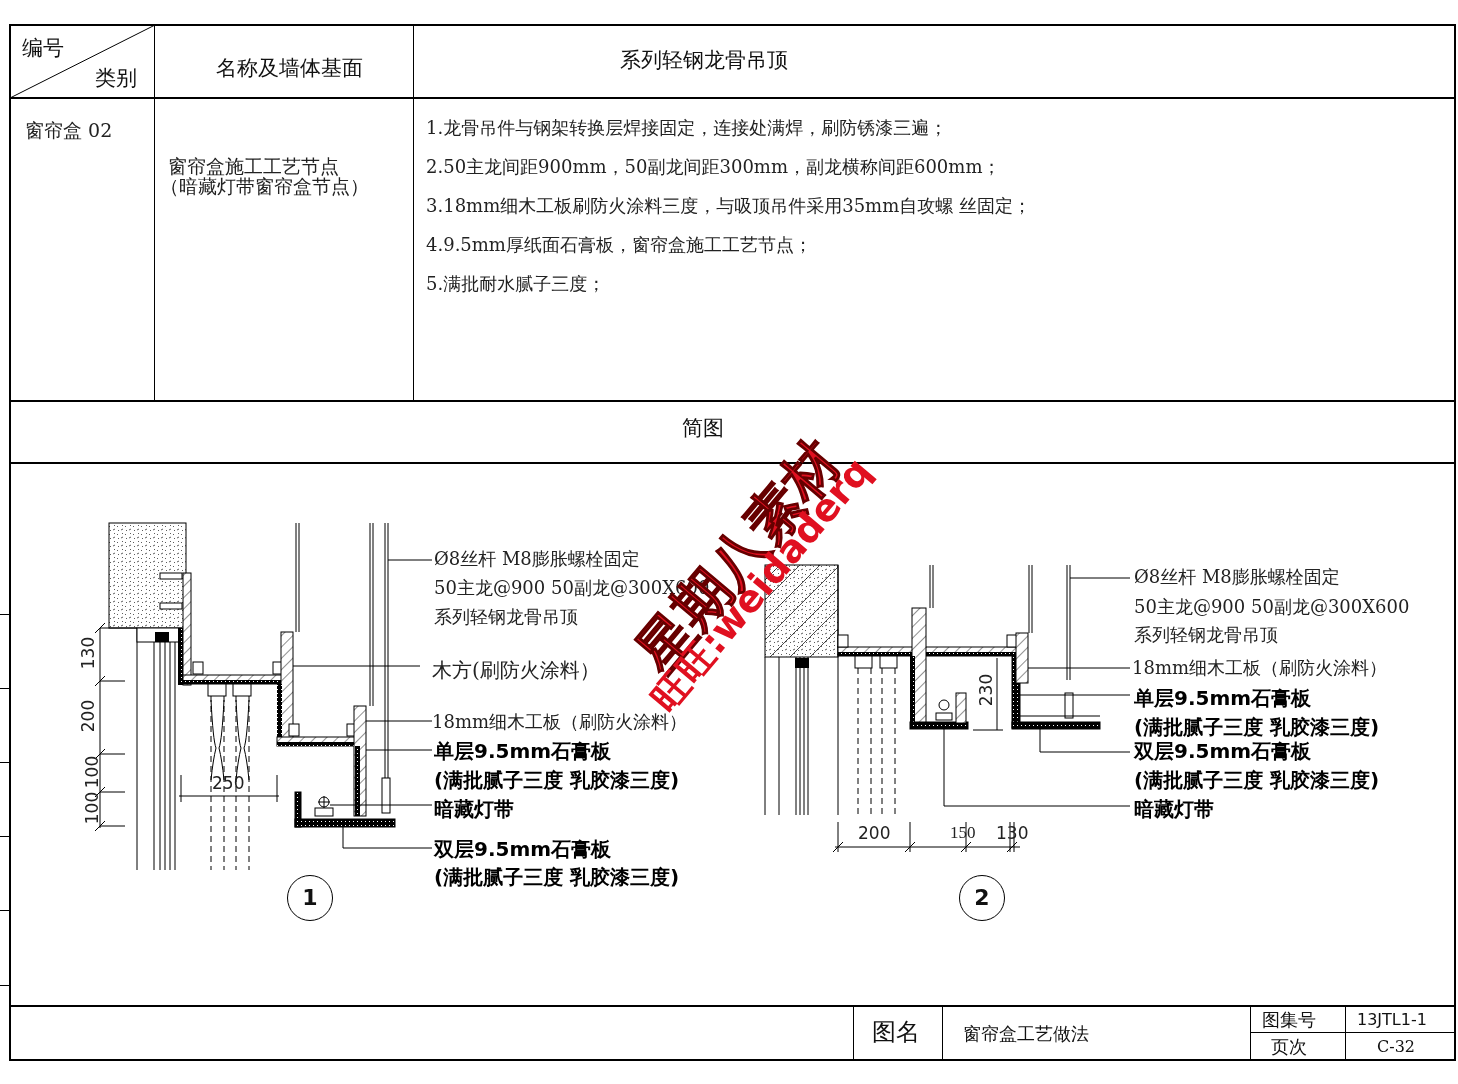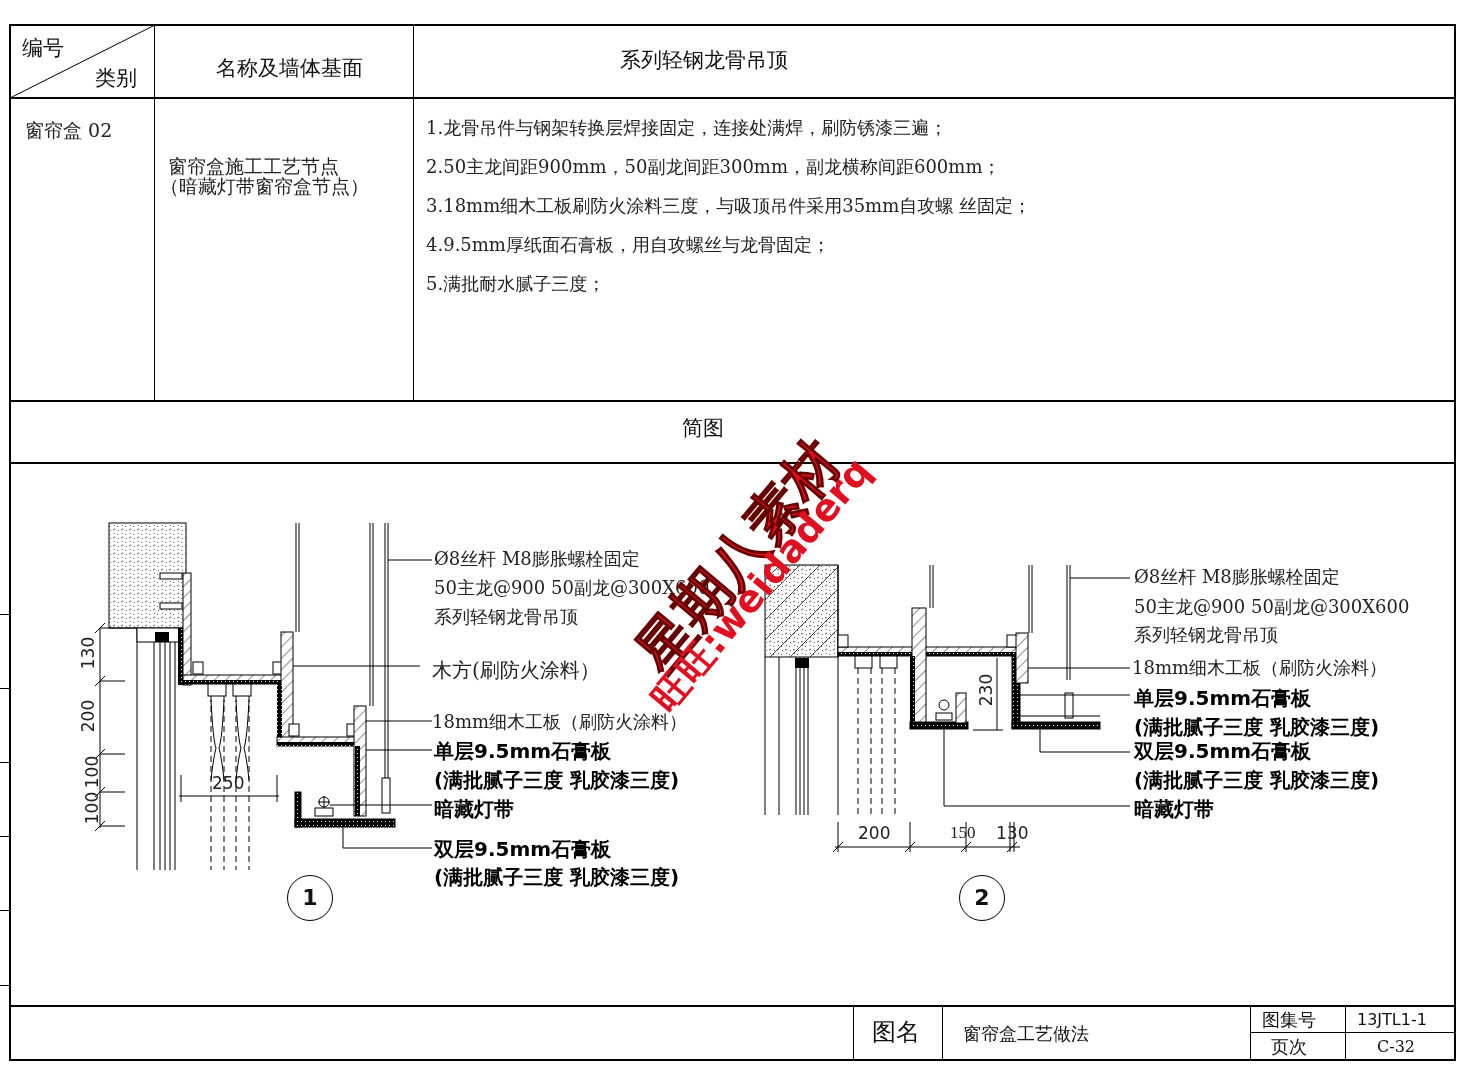--- a/index.html
+++ b/index.html
@@ -50,21 +50,21 @@
 <div class="abs hdr" style="left:620px;top:46px;">系列轻钢龙骨吊顶</div>
 
 <div class="abs cell-text" style="left:25px;top:118px;">窗帘盒 02</div>
 <div class="abs cell-text" style="left:168px;top:114px;margin-top:40px;">窗帘盒施工工艺节点</div>
 <div class="abs cell-text" style="left:160px;top:174px;">（暗藏灯带窗帘盒节点）</div>
 
 <div class="abs" style="left:426px;top:116px;">
   <div class="spec" style="height:39px;">1.龙骨吊件与钢架转换层焊接固定，连接处满焊，刷防锈漆三遍；</div>
   <div class="spec" style="height:39px;">2.50主龙间距900mm，50副龙间距300mm，副龙横称间距600mm；</div>
   <div class="spec" style="height:39px;">3.18mm细木工板刷防火涂料三度，与吸顶吊件采用35mm自攻螺  丝固定；</div>
-  <div class="spec" style="height:39px;">4.9.5mm厚纸面石膏板，用自攻螺丝与龙骨固定；</div>
+  <div class="spec" style="height:39px;">4.9.5mm厚纸面石膏板，窗帘盒施工工艺节点；</div>
   <div class="spec" style="height:32px;">5.满批耐水腻子三度；</div>
 </div>
 
 <div class="abs hdr" style="left:682px;top:414px;">简图</div>
 
 <svg class="abs" style="left:0;top:0;" width="1458" height="1084">
   <defs>
     <pattern id="conc" width="8" height="8" patternUnits="userSpaceOnUse">
       <rect width="8" height="8" fill="#fff"></rect>
       <path d="M1 2 l2 -1 M5 6 l1 1 M2 6 l1 -1 M6 2 l1 1" stroke="#333" stroke-width="0.8"></path>

